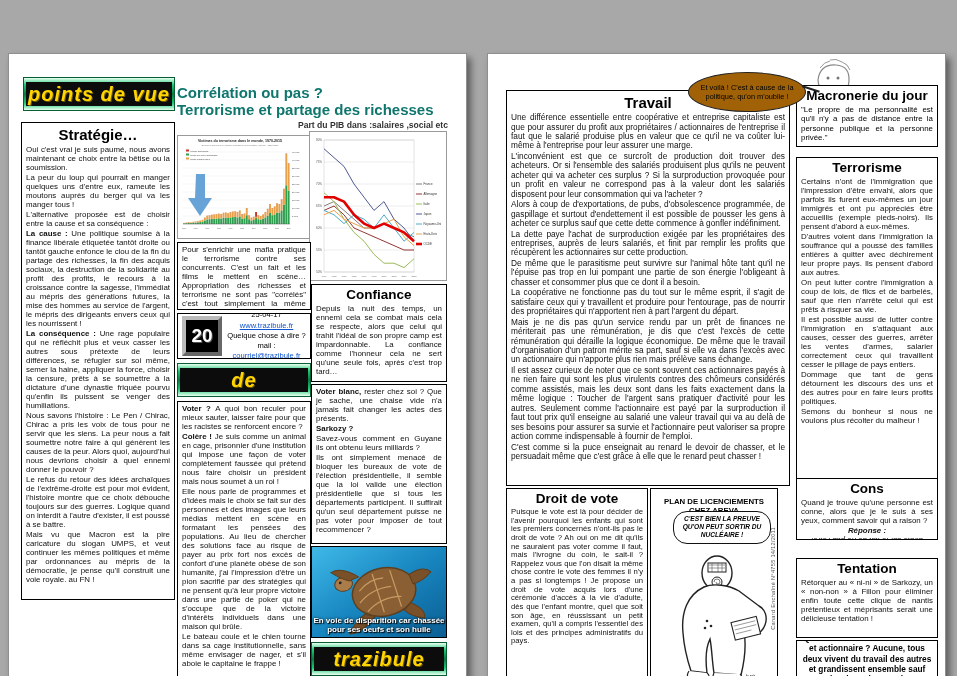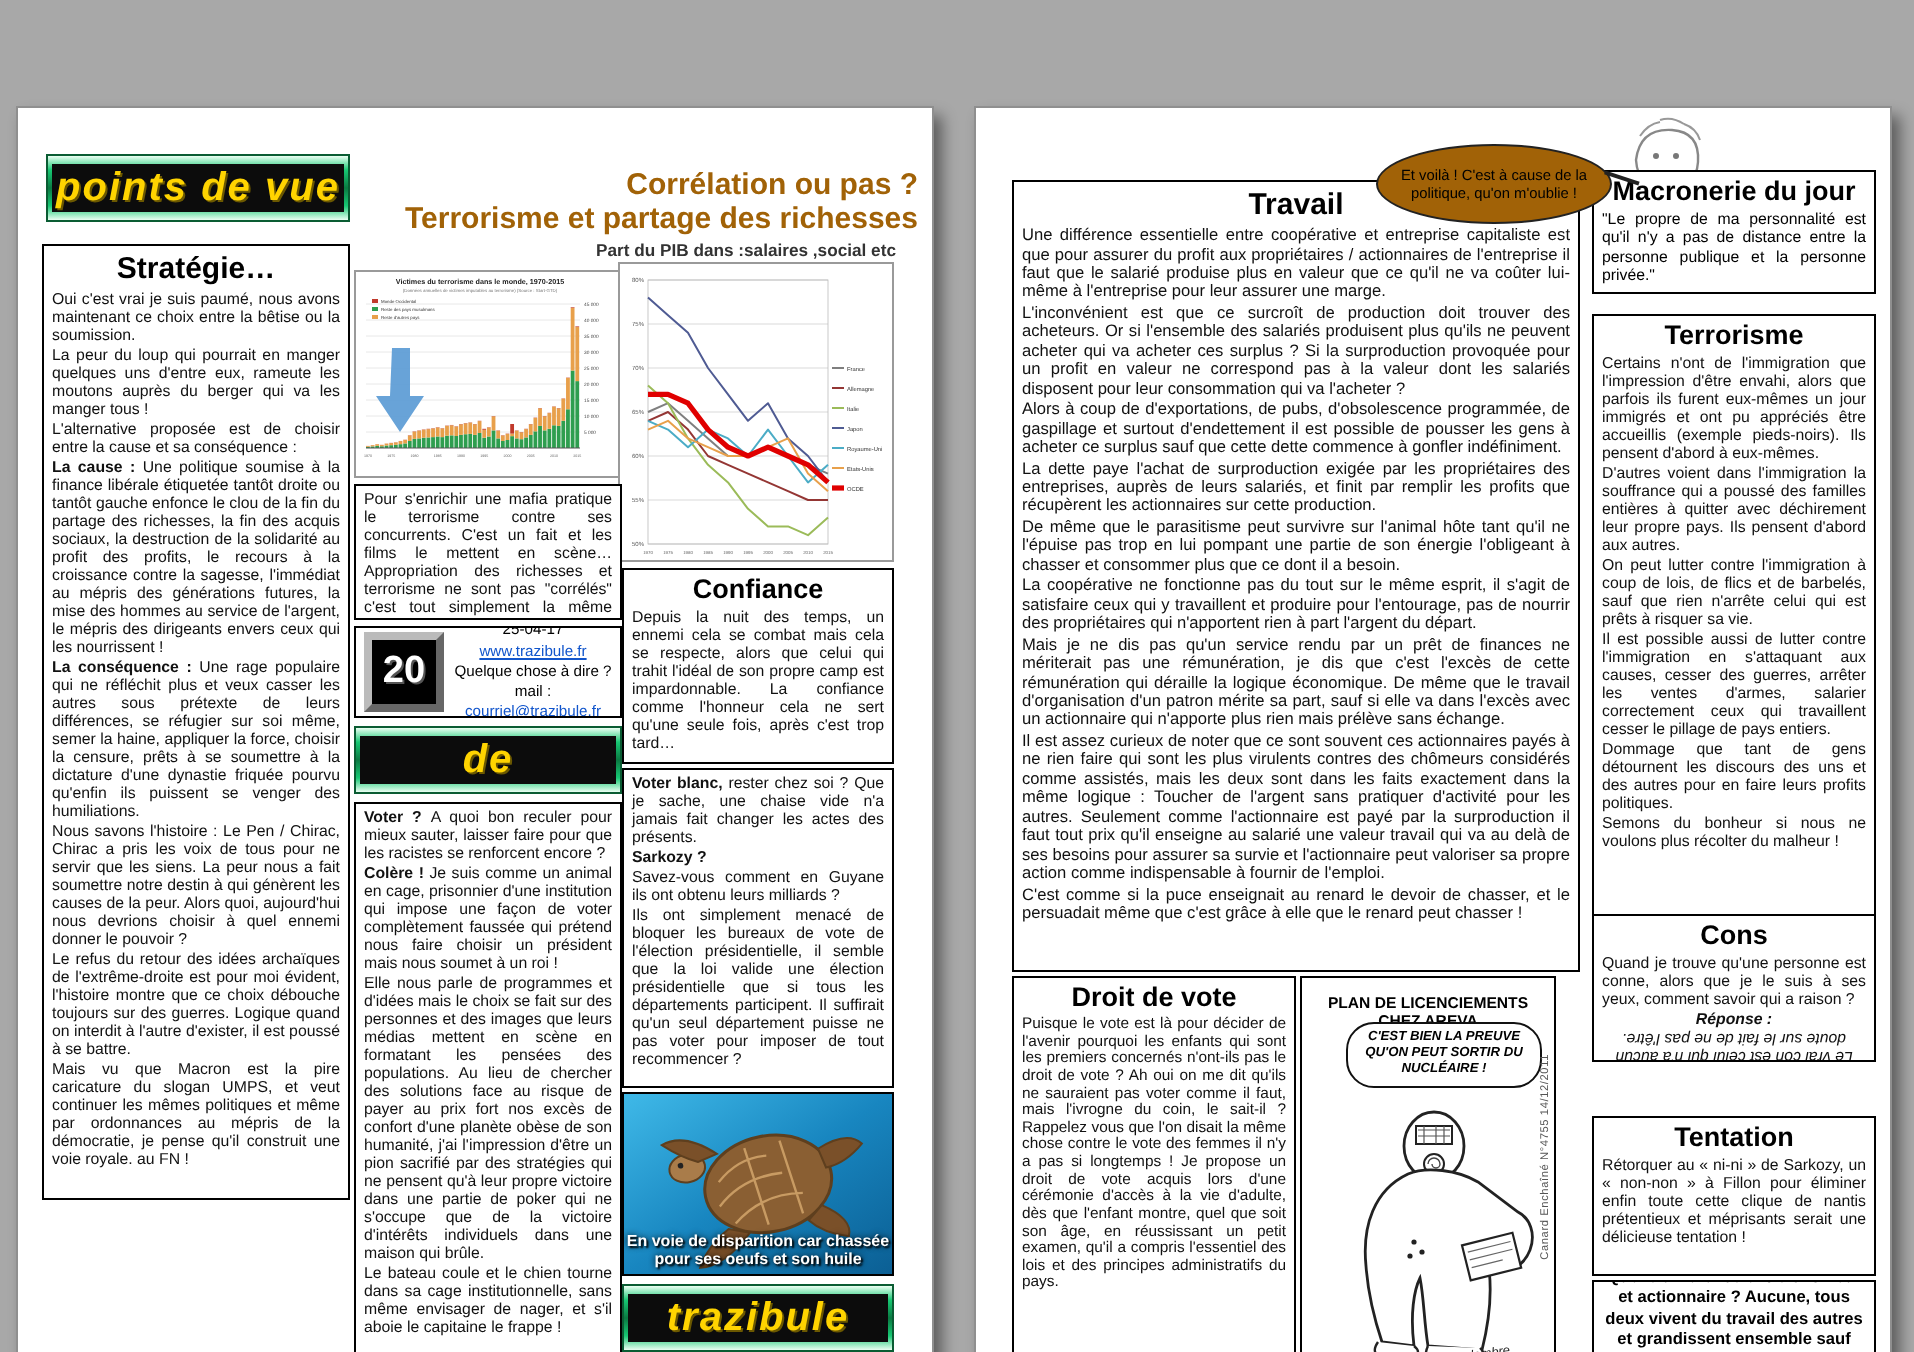--- a/index.html
+++ b/index.html
@@ -7,21 +7,21 @@
   .page{position:absolute;top:9px;width:457px;height:644px;background:#fff;border:1px solid #8f8f8f;box-shadow:4px 5px 7px rgba(0,0,0,.45);margin-top:44px;}
   #page1{left:8px;} #page2{left:487px;}
   .abs{position:absolute;}
   .box{position:absolute;border:1px solid #000;background:#fff;padding:2px 4px;overflow:hidden;box-sizing:border-box;}
   .body-text{font-size:7.9px;line-height:1.14;text-align:justify;color:#111;}
   .body-text p{margin:0 0 1px 0;}
   .h1{font-weight:bold;text-align:center;font-size:15px;margin:1px 0 2px 0;color:#000;}
   .h2{font-weight:bold;text-align:center;font-size:13.5px;margin:0 0 2px 0;color:#000;}
   .banner{position:absolute;background:linear-gradient(180deg,#eafff2 0%,#17c873 22%,#0a7a42 50%,#17c873 78%,#eafff2 100%);padding:4px 2px;box-sizing:border-box;border:1px solid #0a5c33;}
   .banner .inner{background:#0c0c0c;color:#ffd400;font-style:italic;font-weight:bold;text-align:center;font-size:20px;line-height:1.2;text-shadow:1px 1px 0 #6b5800;letter-spacing:1px;}
-  .mag-title{color:#a16207;text-align:right;font-weight:bold;}
+  .mag-title{color:#0f766e;text-align:left;font-weight:bold;}
   a.link{color:#1155cc;text-decoration:underline;cursor:pointer;}
   .infobox-grid{display:flex;align-items:center;gap:5px;height:100%;}
   .issue-badge{width:32px;height:32px;background:#000;color:#fff;font-weight:bold;font-size:19px;display:flex;align-items:center;justify-content:center;border:4px outset #bbb;flex:0 0 auto;text-shadow:1px 1px 0 #555;}
   .info-lines{font-size:7.6px;text-align:center;flex:1;line-height:1.35;}
   .chartbox{position:absolute;background:#fff;border:1px solid #9a9a9a;box-sizing:border-box;}
   .turtle-wrap{position:absolute;border:1px solid #000;overflow:hidden;box-sizing:border-box;}
   .turtle-caption{position:absolute;left:0;right:0;bottom:2px;color:#fff;font-weight:bold;font-size:8px;text-align:center;line-height:1.2;text-shadow:1px 1px 1px #000,0 0 3px #000;}
   .bubble{position:absolute;background:#a16207;border:1.5px solid #222;border-radius:50%;font-size:7.4px;text-align:center;display:flex;align-items:center;justify-content:center;padding:4px 10px;box-sizing:border-box;line-height:1.25;z-index:5;}
   .bubble-tail{position:absolute;width:18px;height:1.5px;background:#222;transform:rotate(18deg);z-index:5;}
   .flip{transform:rotate(180deg);font-style:italic;text-align:center;}
@@ -44,21 +44,21 @@
   </div>
 
   <div class="box body-text" style="left:12px;top:68px;width:154px;height:478px;">
     <div class="h1">Stratégie…</div>
     <div>
         <p>Oui c'est vrai je suis paumé, nous avons maintenant ce choix entre la bêtise ou la soumission.</p>
         <p>La peur du loup qui pourrait en manger quelques uns d'entre eux, rameute les moutons auprès du berger qui va les manger tous !</p>
         <p>L'alternative proposée est de choisir entre la cause et sa conséquence :</p>
         <p><b>La cause : </b>Une politique soumise à la finance libérale étiquetée tantôt droite ou tantôt gauche enfonce le clou de la fin du partage des richesses, la fin des acquis sociaux, la destruction de la solidarité au profit des profits, le recours à la croissance contre la sagesse, l'immédiat au mépris des générations futures, la mise des hommes au service de l'argent, le mépris des dirigeants envers ceux qui les nourrissent !</p>
         <p><b>La conséquence : </b>Une rage populaire qui ne réfléchit plus et veux casser les autres sous prétexte de leurs différences, se réfugier sur soi même, semer la haine, appliquer la force, choisir la censure, prêts à se soumettre à la dictature d'une dynastie friquée pourvu qu'enfin ils puissent se venger des humiliations.</p>
-        <p>Nous savons l'histoire : Le Pen / Chirac, Chirac a pris les voix de tous pour ne servir que les siens. La peur nous a fait soumettre notre destin à qui génèrent les causes de la peur. Alors quoi, aujourd'hui nous devrions choisir à quel ennemi donner le pouvoir ?</p>
+        <p>Nous savons l'histoire : Le Pen / Chirac, Chirac a pris les voix de tous pour ne servir que les siens. La peur nous a fait soumettre notre faire à qui génèrent les causes de la peur. Alors quoi, aujourd'hui nous devrions choisir à quel ennemi donner le pouvoir ?</p>
         <p>Le refus du retour des idées archaïques de l'extrême-droite est pour moi évident, l'histoire montre que ce choix débouche toujours sur des guerres. Logique quand on interdit à l'autre d'exister, il est poussé à se battre.</p>
         <p>Mais vu que Macron est la pire caricature du slogan UMPS, et veut continuer les mêmes politiques et même par ordonnances au mépris de la démocratie, je pense qu'il construit une voie royale. au FN !</p>
       </div>
   </div>
 
   <div class="abs mag-title" style="left:168px;top:30px;width:282px;">
     <div style="font-size:15px;">Corrélation ou pas ?</div>
     <div style="font-size:15px;">Terrorisme et partage des richesses</div>
   </div>
   <div class="abs" style="left:288px;top:66px;width:152px;font-size:8.6px;font-weight:bold;text-align:center;color:#333;">Part du PIB dans :salaires ,social etc</div>
@@ -440,21 +440,21 @@
     <div>
         <p>Certains n'ont de l'immigration que l'impression d'être envahi, alors que parfois ils furent eux-mêmes un jour immigrés et ont pu appréciés être accueillis (exemple pieds-noirs). Ils pensent d'abord à eux-mêmes.</p>
         <p>D'autres voient dans l'immigration la souffrance qui a poussé des familles entières à quitter avec déchirement leur propre pays. Ils pensent d'abord aux autres.</p>
         <p>On peut lutter contre l'immigration à coup de lois, de flics et de barbelés, sauf que rien n'arrête celui qui est prêts à risquer sa vie.</p>
         <p>Il est possible aussi de lutter contre l'immigration en s'attaquant aux causes, cesser des guerres, arrêter les ventes d'armes, salarier correctement ceux qui travaillent cesser le pillage de pays entiers.</p>
         <p>Dommage que tant de gens détournent les discours des uns et des autres pour en faire leurs profits politiques.</p>
         <p>Semons du bonheur si nous ne voulons plus récolter du malheur !</p>
       </div>
   </div>
 
-  <div class="box body-text" style="left:308px;top:403px;width:142px;height:74px;">
+  <div class="box body-text" style="left:308px;top:424px;width:142px;height:62px;">
     <div class="h2">Cons</div>
     <div>Quand je trouve qu'une personne est conne, alors que je le suis à ses yeux, comment savoir qui a raison ?</div>
     <div class="reponse">Réponse :</div>
     <div class="flip">Le vrai con est celui qui n'a aucun doute sur le fait de ne pas l'être.</div>
   </div>
 
   <div class="box body-text" style="left:308px;top:504px;width:142px;height:80px;">
     <div class="h2">Tentation</div>
     <div>
         <p>Rétorquer au « ni-ni » de Sarkozy, un « non-non » à Fillon pour éliminer enfin toute cette clique de nantis prétentieux et méprisants serait une délicieuse tentation !</p>

